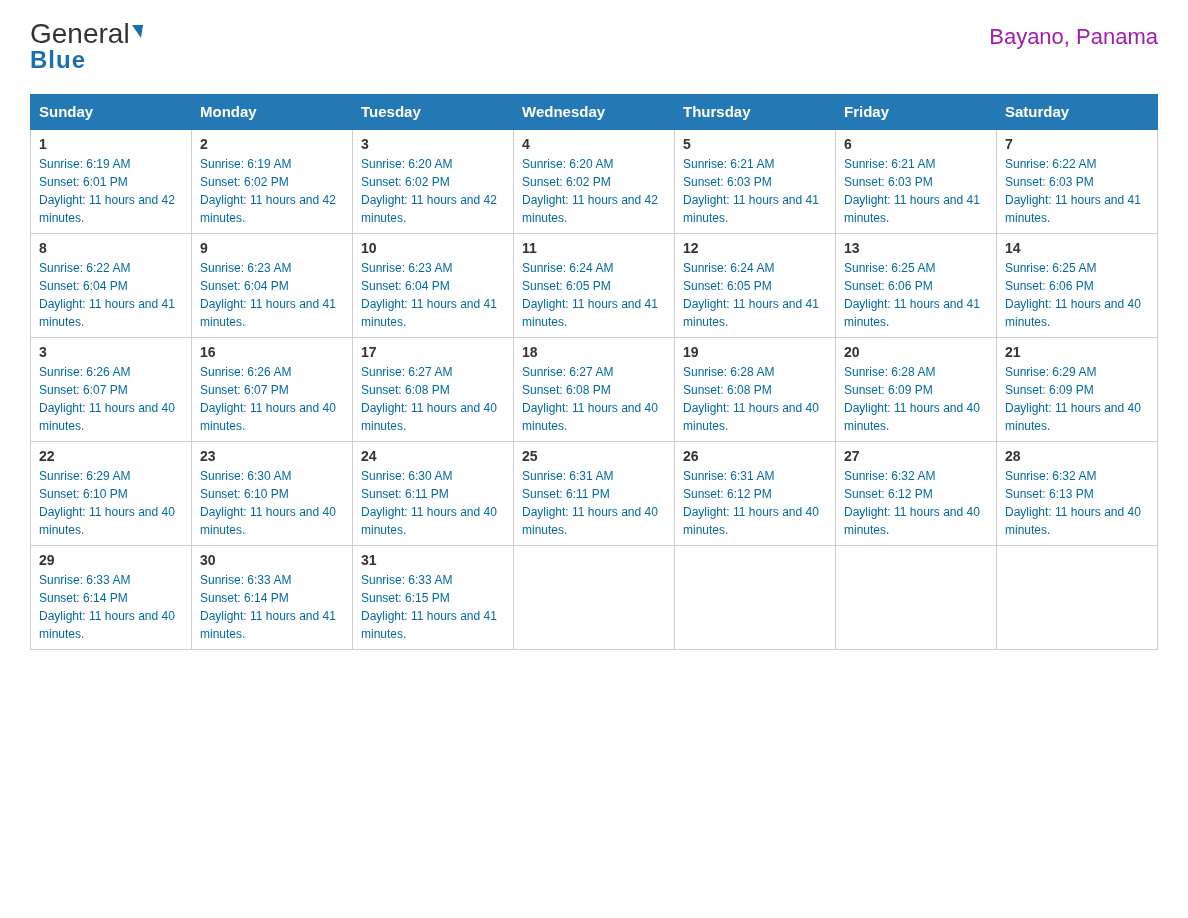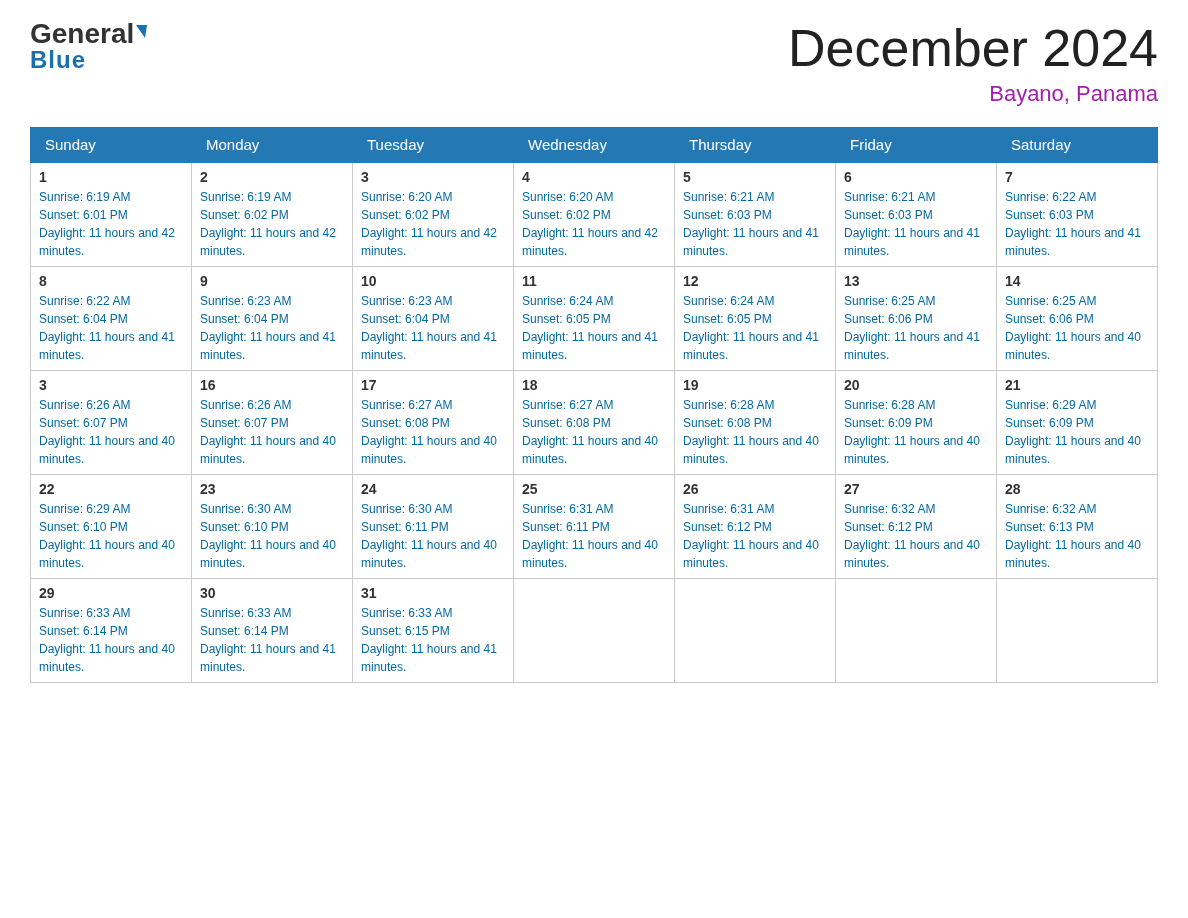--- a/index.html
+++ b/index.html
@@ -16,21 +16,21 @@
       align-items: flex-start;
       margin-bottom: 20px;
     }
     .logo {
       display: flex;
       flex-direction: column;
       align-items: flex-start;
     }
     .logo-text {
       font-size: 28px;
-      font-weight: bold;
+      font-weight: normal;
       color: #333;
       line-height: 1;
     }
     .logo-text span.general { color: #333; }
     .logo-line {
       color: #1a6faf;
       font-size: 24px;
       font-weight: bold;
       margin-top: -2px;
       letter-spacing: 1px;
@@ -51,22 +51,22 @@
     }
     table {
       width: 100%;
       border-collapse: collapse;
       table-layout: fixed;
     }
     thead tr th {
       background-color: #2479b5;
       color: #fff;
       font-size: 15px;
-      font-weight: normal;
-      padding: 8px 14px;
+      font-weight: bold;
+      padding: 8px 8px;
       text-align: left;
       border: 1px solid #2479b5;
     }
     tbody tr td {
       vertical-align: top;
       padding: 6px 8px;
       border: 1px solid #ccc;
       font-size: 12.5px;
       color: #333;
       height: 100px;
@@ -93,21 +93,20 @@
 <body>
 
 <div class="header">
   <div class="logo">
     <div class="logo-text">
       <span class="general">General</span><span style="display:inline-block;width:0;height:0;border-left:9px solid transparent;border-right:2px solid transparent;border-top:13px solid #1a6faf;margin-left:2px;vertical-align:middle;position:relative;top:-4px;"></span>
     </div>
     <div class="logo-line">Blue</div>
   </div>
   <div class="title-area">
-    <div class="month-year">December 2024</div>
     <div class="location">Bayano, Panama</div>
   </div>
 </div>
 
 <table>
   <thead>
     <tr>
     <th>Sunday</th>
         <th>Monday</th>
         <th>Tuesday</th>

